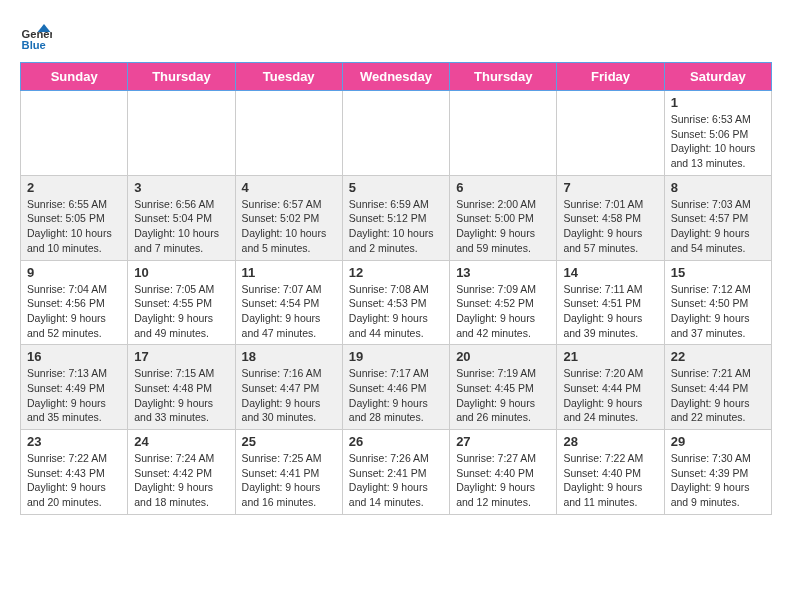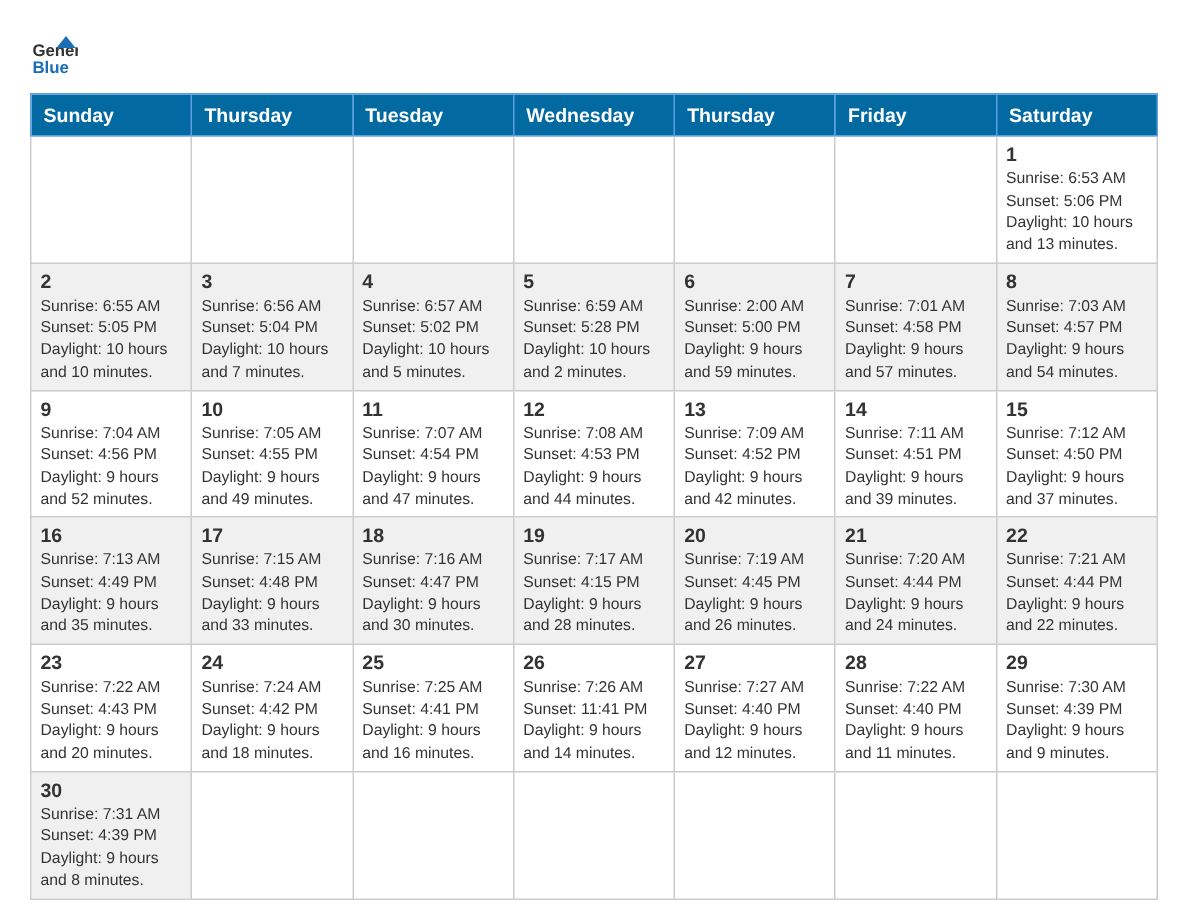--- a/index.html
+++ b/index.html
@@ -36,26 +36,26 @@
     .location {
       font-size: 14px;
       color: #555;
     }
     .calendar {
       width: 100%;
       border-collapse: collapse;
       border: 1px solid #ccc;
     }
     .calendar th {
-      background-color: #0369a1;
+      background-color: #ec4899;
       color: #fff;
       font-size: 13px;
       font-weight: bold;
       padding: 6px 8px;
-      text-align: left;
+      text-align: center;
       border: 1px solid #5a9fe5;
     }
     .calendar td {
       vertical-align: top;
       border: 1px solid #ccc;
       padding: 4px 6px;
       width: 107px;
       min-height: 70px;
       font-size: 11px;
       color: #333;
@@ -145,21 +145,21 @@
         <td>
           <div class="day-num">4</div>
           <div class="day-info">Sunrise: 6:57 AM
 Sunset: 5:02 PM
 Daylight: 10 hours
 and 5 minutes.</div>
         </td>
         <td>
           <div class="day-num">5</div>
           <div class="day-info">Sunrise: 6:59 AM
-Sunset: 5:28 PM
+Sunset: 5:12 PM
 Daylight: 10 hours
 and 2 minutes.</div>
         </td>
         <td>
           <div class="day-num">6</div>
           <div class="day-info">Sunrise: 2:00 AM
 Sunset: 5:00 PM
 Daylight: 9 hours
 and 59 minutes.</div>
         </td>
@@ -247,21 +247,21 @@
         <td>
           <div class="day-num">18</div>
           <div class="day-info">Sunrise: 7:16 AM
 Sunset: 4:47 PM
 Daylight: 9 hours
 and 30 minutes.</div>
         </td>
         <td>
           <div class="day-num">19</div>
           <div class="day-info">Sunrise: 7:17 AM
-Sunset: 4:15 PM
+Sunset: 4:46 PM
 Daylight: 9 hours
 and 28 minutes.</div>
         </td>
         <td>
           <div class="day-num">20</div>
           <div class="day-info">Sunrise: 7:19 AM
 Sunset: 4:45 PM
 Daylight: 9 hours
 and 26 minutes.</div>
         </td>
@@ -298,21 +298,21 @@
         <td>
           <div class="day-num">25</div>
           <div class="day-info">Sunrise: 7:25 AM
 Sunset: 4:41 PM
 Daylight: 9 hours
 and 16 minutes.</div>
         </td>
         <td>
           <div class="day-num">26</div>
           <div class="day-info">Sunrise: 7:26 AM
-Sunset: 11:41 PM
+Sunset: 2:41 PM
 Daylight: 9 hours
 and 14 minutes.</div>
         </td>
         <td>
           <div class="day-num">27</div>
           <div class="day-info">Sunrise: 7:27 AM
 Sunset: 4:40 PM
 Daylight: 9 hours
 and 12 minutes.</div>
         </td>
@@ -323,30 +323,15 @@
 Daylight: 9 hours
 and 11 minutes.</div>
         </td>
         <td>
           <div class="day-num">29</div>
           <div class="day-info">Sunrise: 7:30 AM
 Sunset: 4:39 PM
 Daylight: 9 hours
 and 9 minutes.</div>
         </td>
-      </tr>
-      <tr class="row-shaded">
-        <td>
-          <div class="day-num">30</div>
-          <div class="day-info">Sunrise: 7:31 AM
-Sunset: 4:39 PM
-Daylight: 9 hours
-and 8 minutes.</div>
-        </td>
-        <td class="empty"></td>
-        <td class="empty"></td>
-        <td class="empty"></td>
-        <td class="empty"></td>
-        <td class="empty"></td>
-        <td class="empty"></td>
       </tr>
     </tbody>
 </table>
 
 </body></html>

